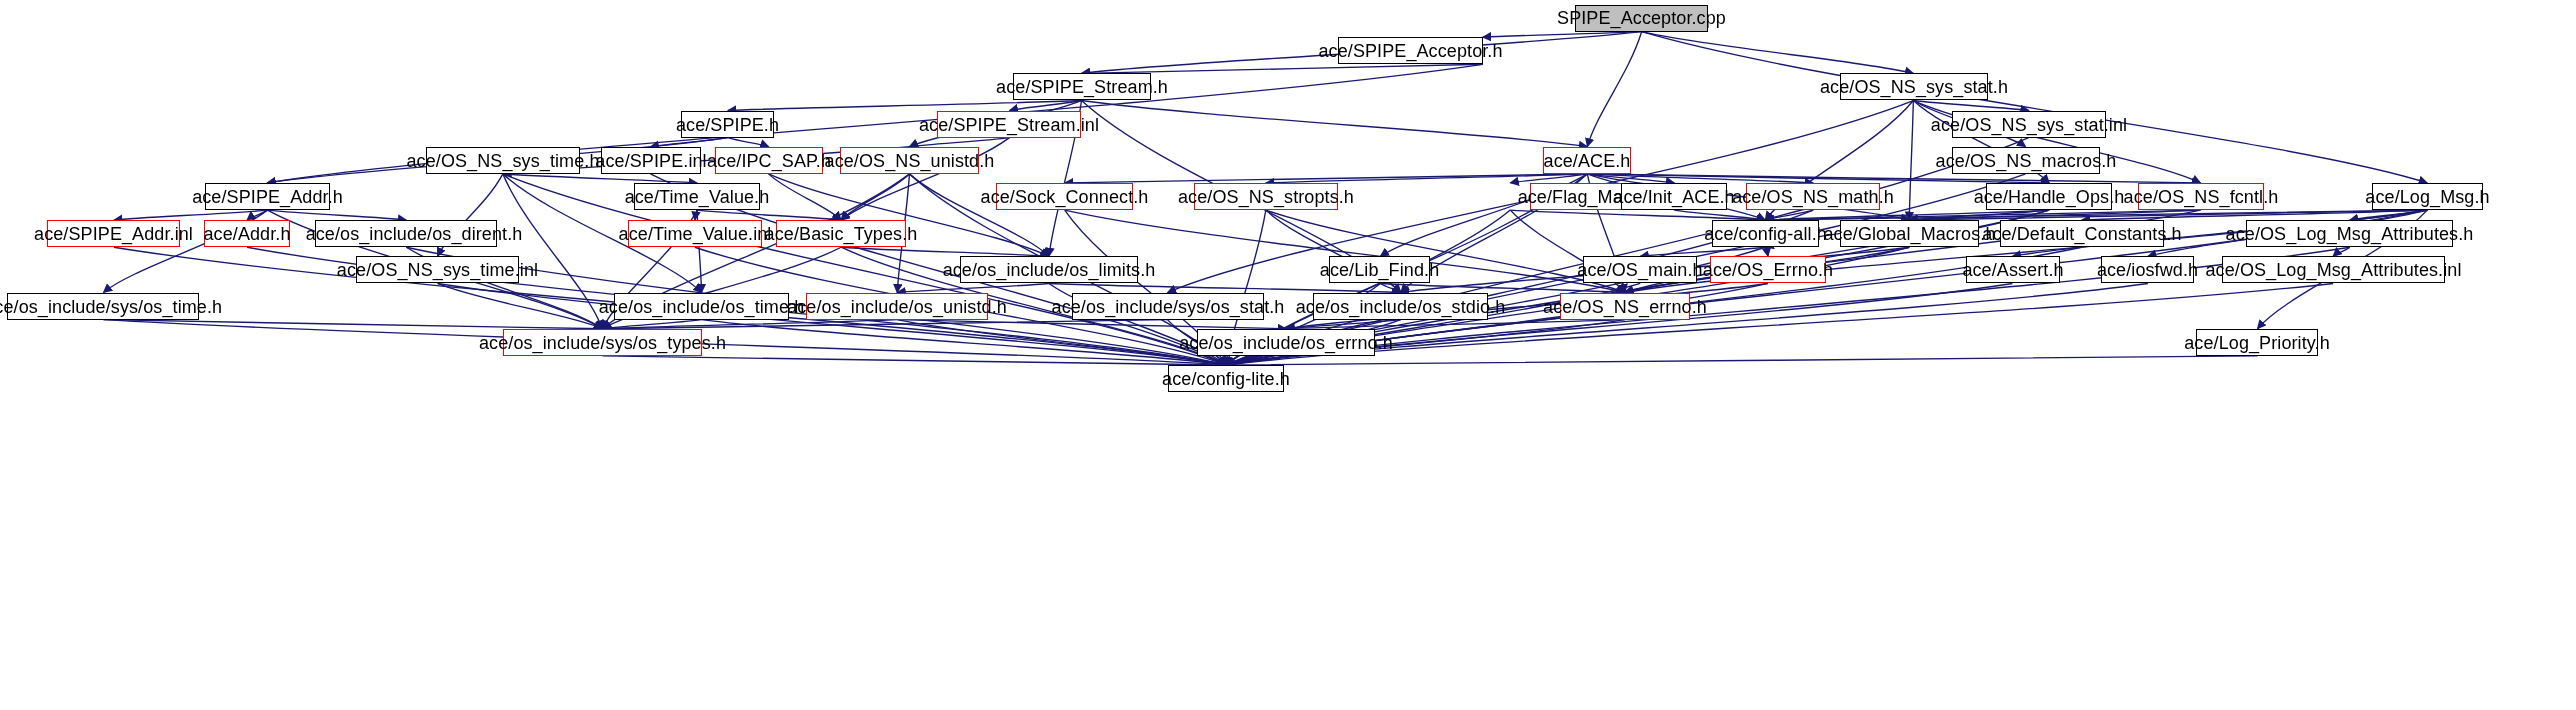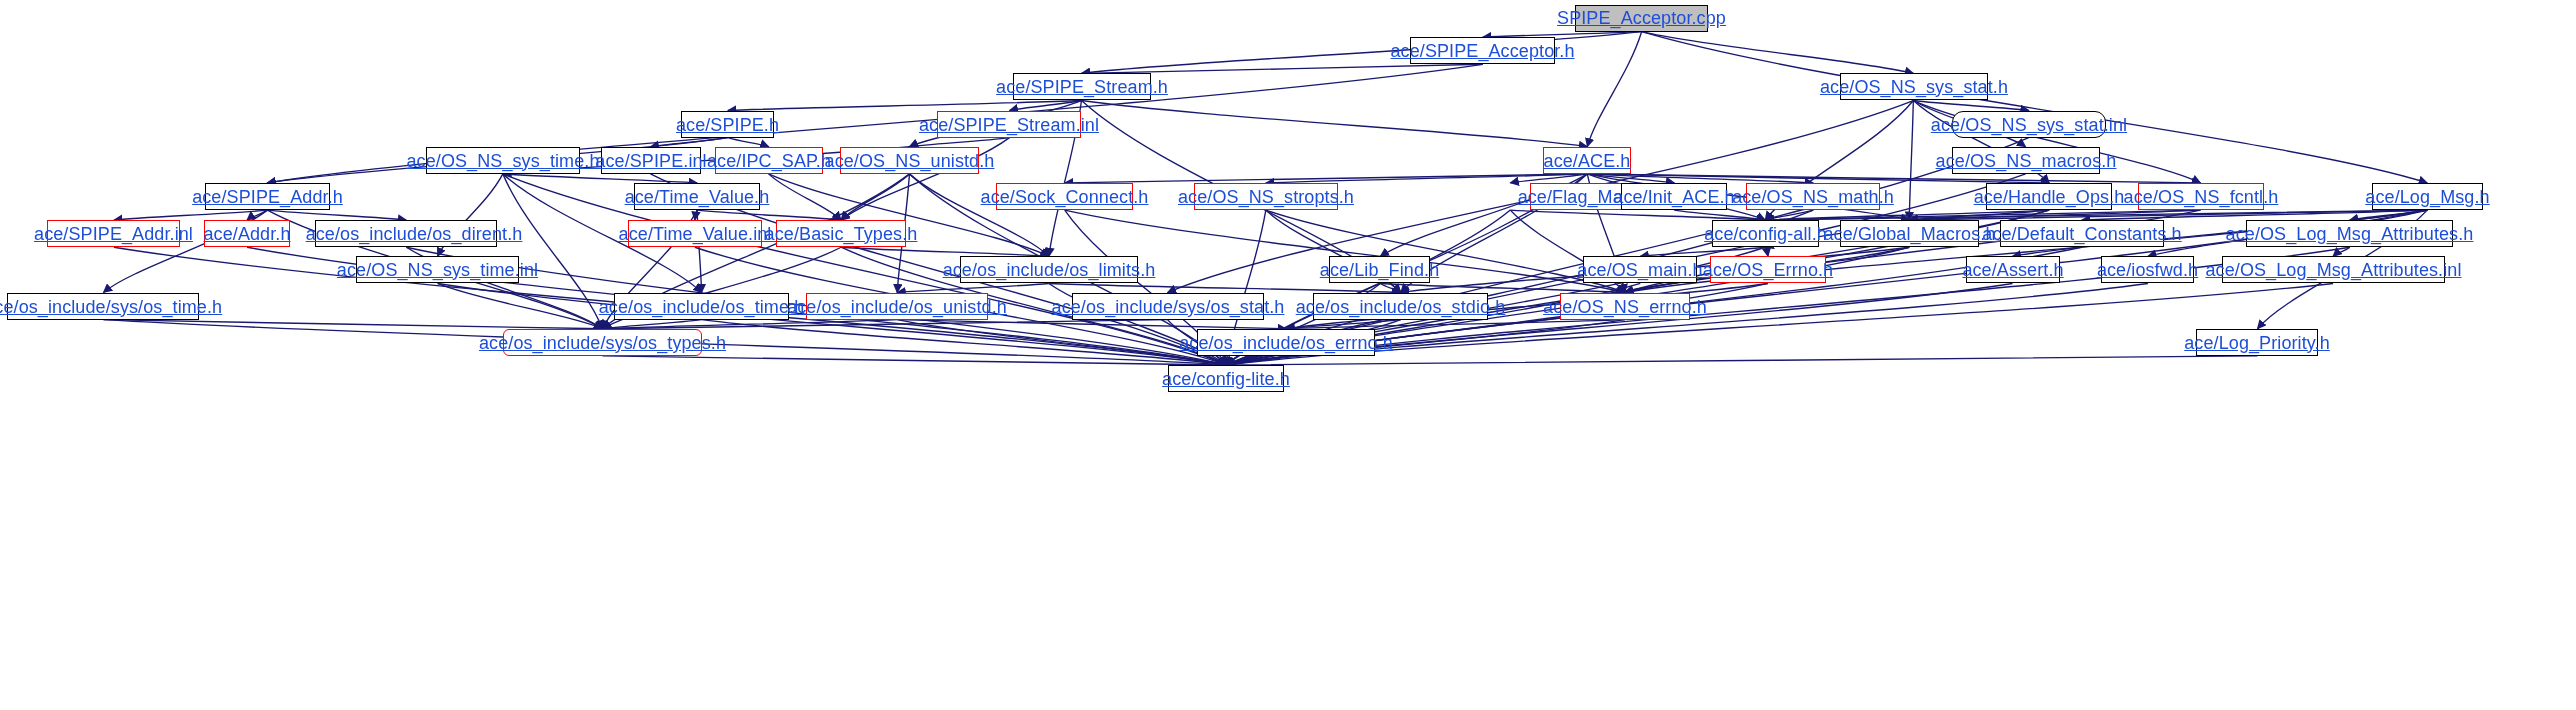--- a/index.html
+++ b/index.html
@@ -21,30 +21,29 @@
     top: 0;
     width: 2576px;
     height: 710px;
     pointer-events: none;
   }
   .node {
     position: absolute;
     box-sizing: border-box;
     border: 1.4px solid #000000;
     background: #ffffff;
-    color: #1d4ed8;
+    color: #000000;
     font-size: 18px;
     line-height: 1;
     white-space: nowrap;
     display: flex;
     align-items: center;
     justify-content: center;
     height: 27px;
     letter-spacing: 0.1px;
-    text-decoration: underline;
   }
   .node.red {
     border-color: #ff0000;
   }
   .node.root {
     background: #bfbfbf;
     border-color: #000000;
   }
 </style>
 </head>
@@ -195,30 +194,30 @@
         <path d="M 2262.5 232 C 2035.375 296.98, 1517.53 351.7, 1354 403" fill="none" stroke="#191970" stroke-width="1.5" marker-end="url(#arrow)"></path>
         <path d="M 1524 313 C 1591.5 316.8, 1745.4 320, 1794 323" fill="none" stroke="#191970" stroke-width="1.5" marker-end="url(#arrow)"></path>
         <path d="M 2002 232 C 1840 296.98, 1470.64 351.7, 1354 403" fill="none" stroke="#191970" stroke-width="1.5" marker-end="url(#arrow)"></path>
         <path d="M 1811 313 C 1696.75 347.2, 1436.26 376, 1354 403" fill="none" stroke="#191970" stroke-width="1.5" marker-end="url(#arrow)"></path>
       </g>
   </svg>
   <div id="nodes">
       <div class="node root" style="left: 1575px; top: 4.5px; width: 133px;">
         <span>SPIPE_Acceptor.cpp</span>
       </div>
-      <div class="node" style="left: 1410px; top: 37px; width: 145px; text-align: center;">
+      <div class="node" style="left: 1338px; top: 37px; width: 145px; text-align: center;">
         <span>ace/SPIPE_Acceptor.h</span>
       </div>
       <div class="node" style="left: 1840px; top: 73px; width: 148px;">
         <span>ace/OS_NS_sys_stat.h</span>
       </div>
       <div class="node" style="left: 1013px; top: 73px; width: 138px;">
         <span>ace/SPIPE_Stream.h</span>
       </div>
-      <div class="node" style="left: 1952px; top: 111px; width: 154px; border-radius: 11px;">
+      <div class="node" style="left: 1952px; top: 111px; width: 154px;">
         <span>ace/OS_NS_sys_stat.inl</span>
       </div>
       <div class="node" style="left: 681px; top: 111px; width: 93px;">
         <span>ace/SPIPE.h</span>
       </div>
       <div class="node red" style="left: 937px; top: 111px; width: 144px;">
         <span>ace/SPIPE_Stream.inl</span>
       </div>
       <div class="node" style="left: 1952px; top: 147px; width: 148px;">
         <span>ace/OS_NS_macros.h</span>
@@ -330,21 +329,21 @@
       </div>
       <div class="node" style="left: 1072px; top: 293px; width: 192px;">
         <span>ace/os_include/sys/os_stat.h</span>
       </div>
       <div class="node" style="left: 1313px; top: 293px; width: 175px;">
         <span>ace/os_include/os_stdio.h</span>
       </div>
       <div class="node red" style="left: 1560px; top: 293px; width: 130px;">
         <span>ace/OS_NS_errno.h</span>
       </div>
-      <div class="node red" style="left: 503px; top: 329px; width: 199px; border-radius: 6px;">
+      <div class="node red" style="left: 503px; top: 329px; width: 199px;">
         <span>ace/os_include/sys/os_types.h</span>
       </div>
       <div class="node" style="left: 1197px; top: 329px; width: 178px;">
         <span>ace/os_include/os_errno.h</span>
       </div>
       <div class="node" style="left: 2196px; top: 329px; width: 122px;">
         <span>ace/Log_Priority.h</span>
       </div>
       <div class="node" style="left: 1168px; top: 365px; width: 116px;">
         <span>ace/config-lite.h</span>

